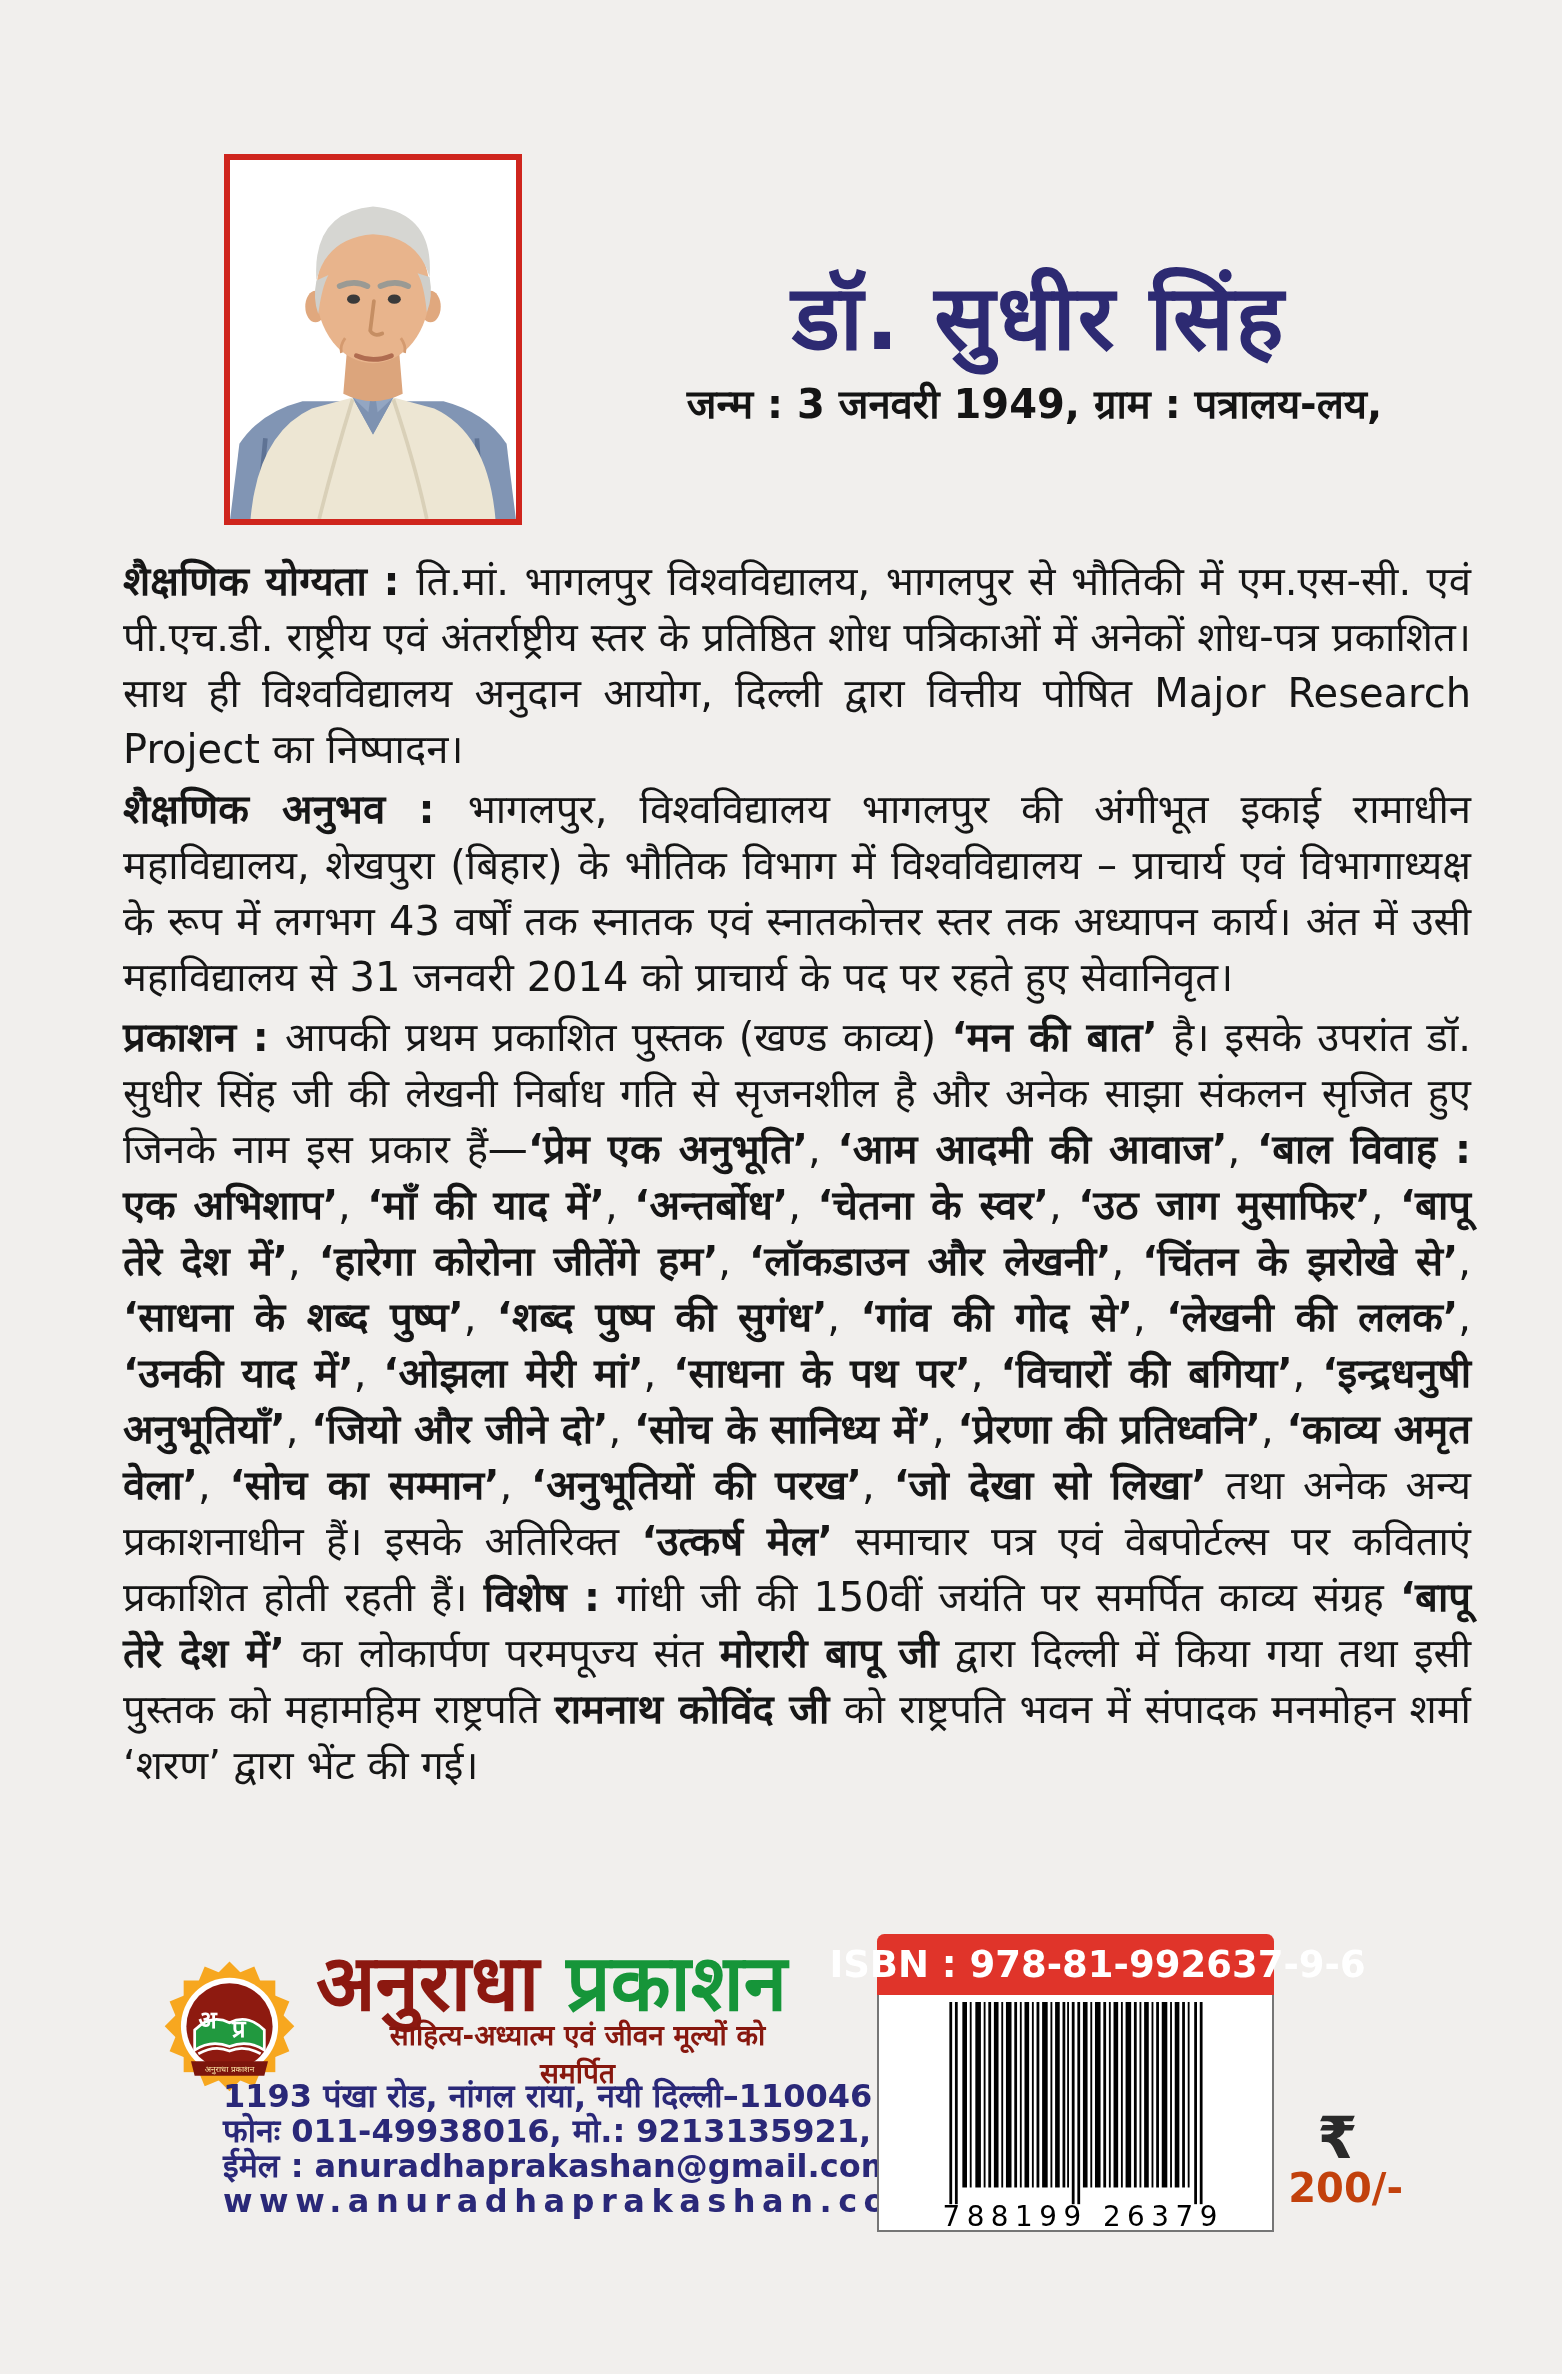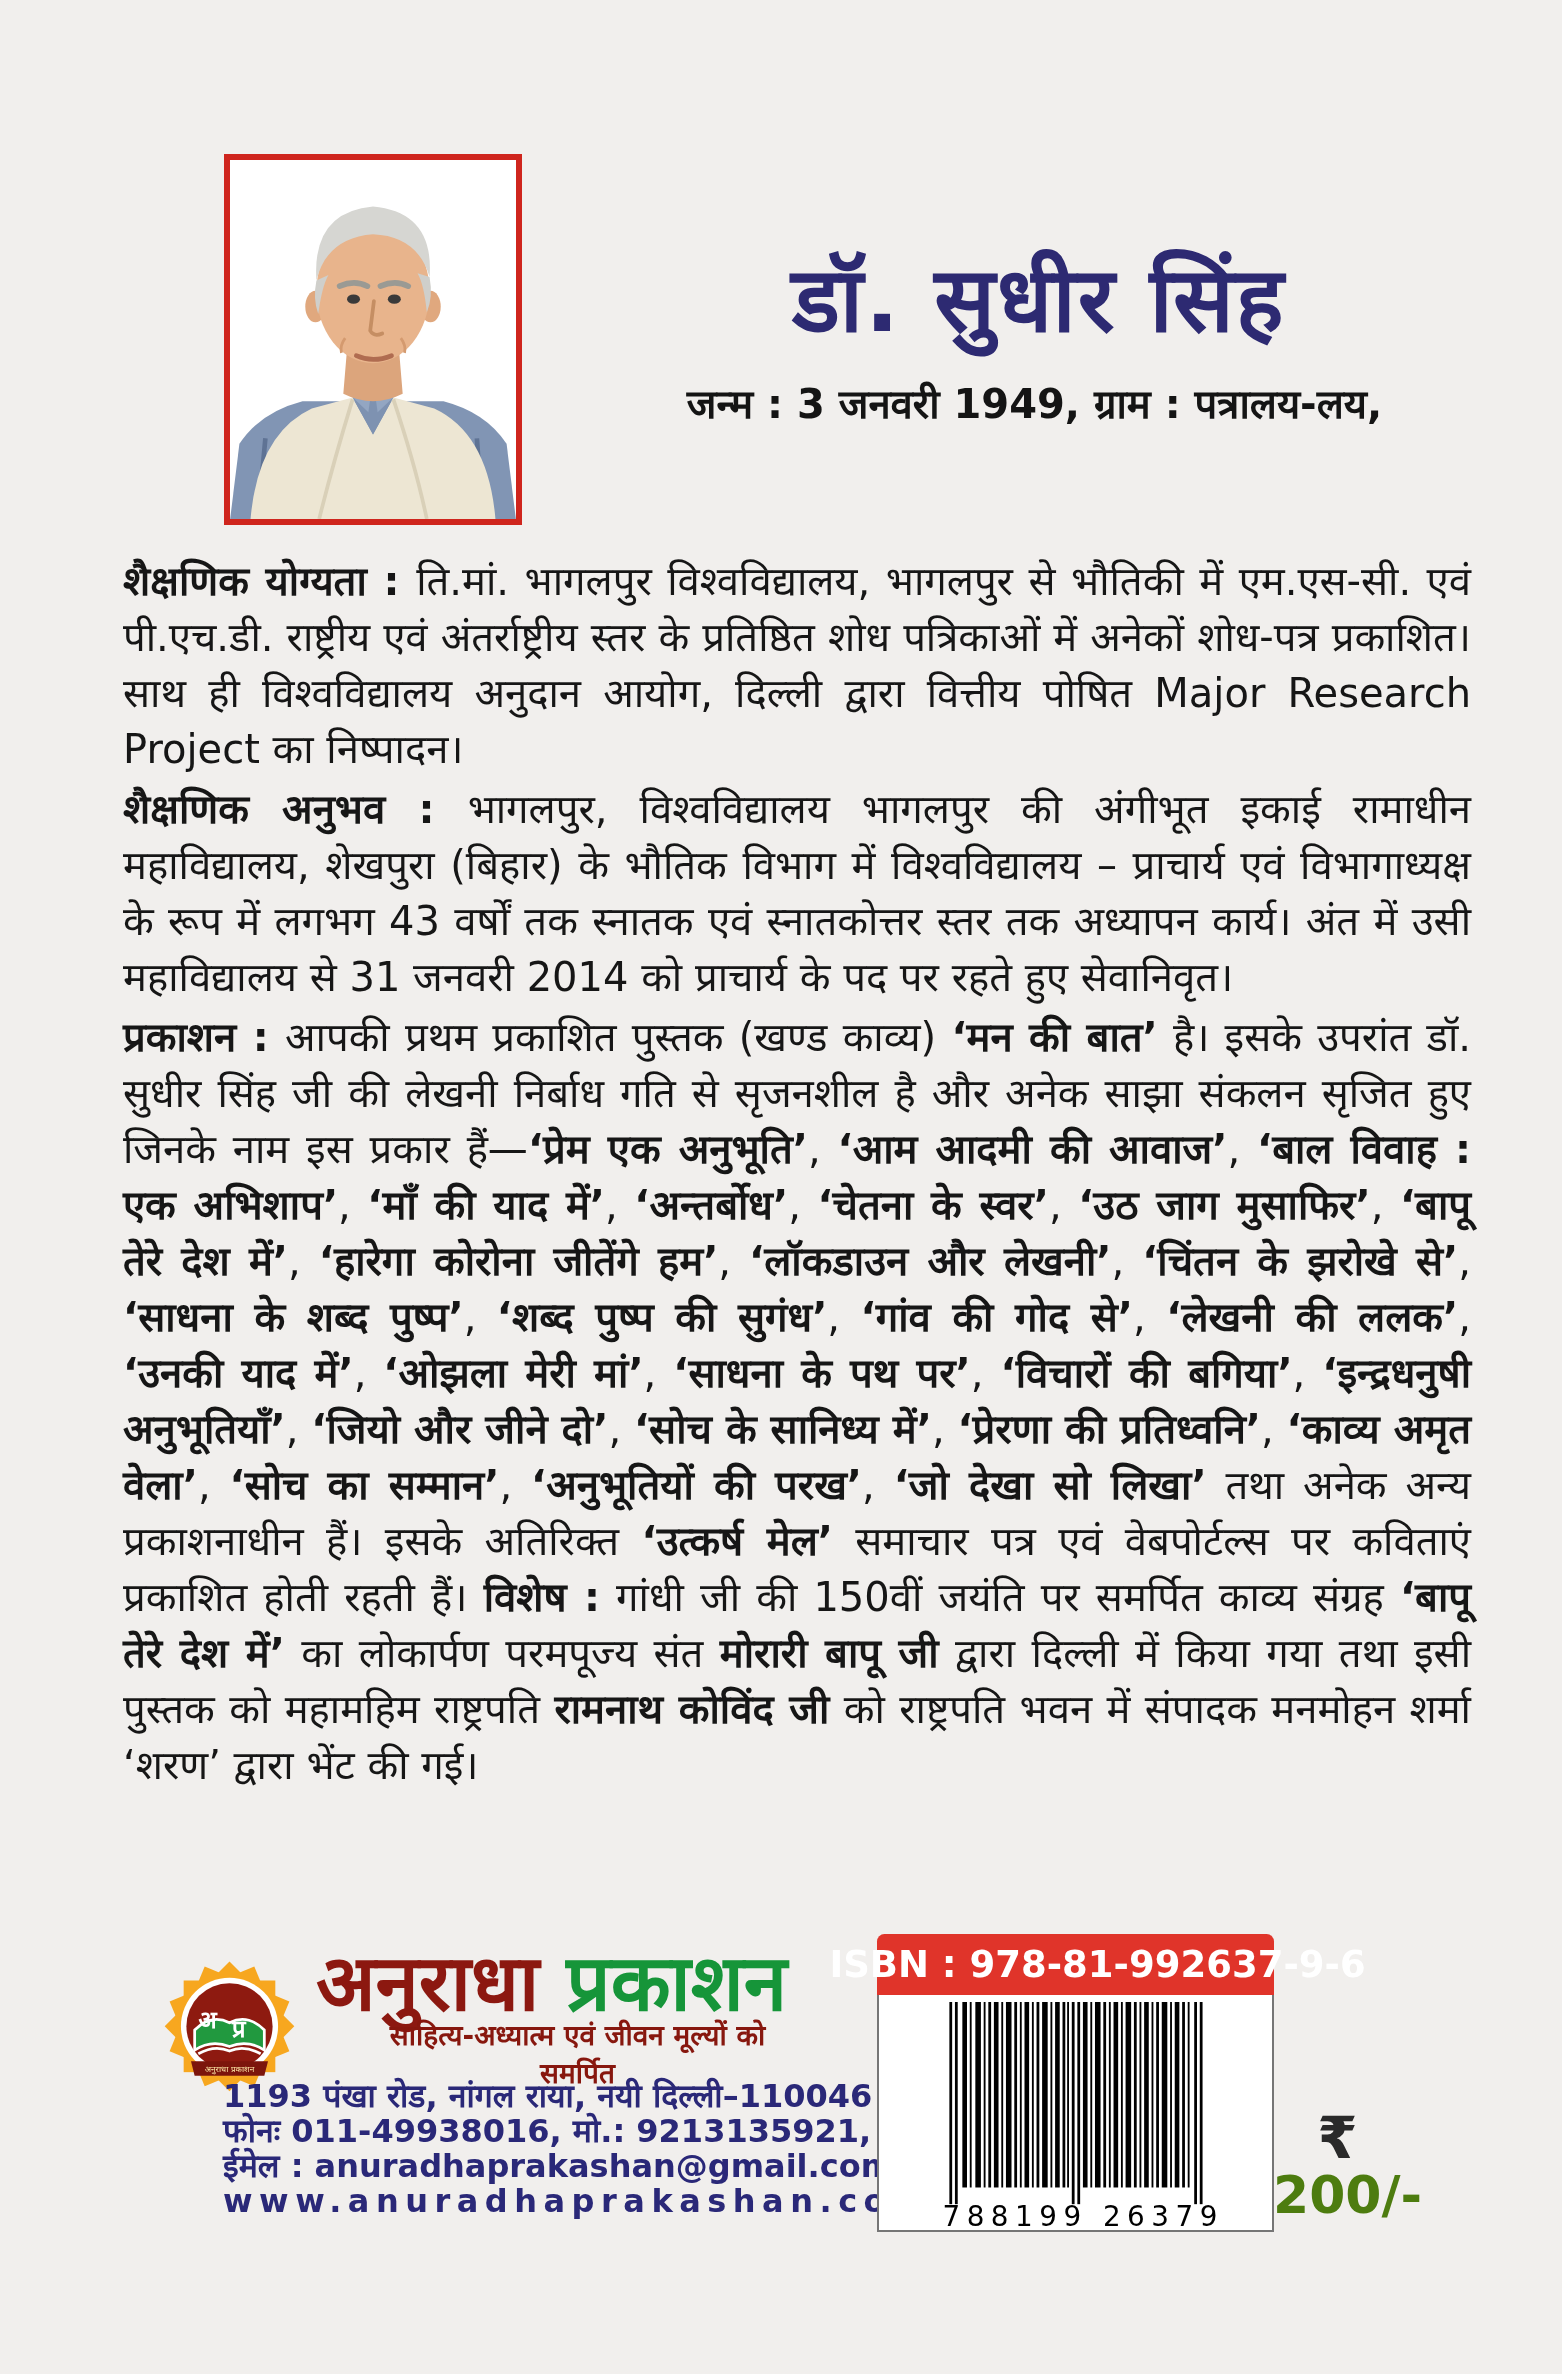--- a/index.html
+++ b/index.html
@@ -2,21 +2,21 @@
 <html style="font-size:15px"><head>
 <meta charset="utf-8">
 <style>
   html,body{margin:0;padding:0;}
   .page{position:relative;width:1563px;height:2375px;background:#f1efed;overflow:hidden;
         font-family:"DejaVu Sans",sans-serif;color:#1a1a1a;}
   
   .photo-frame{position:absolute;left:224px;top:154px;width:286px;height:359px;
                border:6.5px solid #cf251d;background:#fff;box-sizing:content-box;}
   .photo-frame svg{display:block;width:100%;height:100%;}
-  .page-title{position:absolute;left:584px;top:235px;width:909px;text-align:center;
+  .page-title{position:absolute;left:584px;top:253px;width:909px;text-align:center;
               font-size:90px;font-weight:800;color:#2d2a72;letter-spacing:1.9px;white-space:nowrap;}
   .birth{position:absolute;left:566px;top:376px;width:937px;text-align:center;
          font-size:40px;font-weight:700;color:#141414;line-height:56px;}
   
   .bio{position:absolute;left:119px;top:549px;width:1356px;
        font-size:40px;line-height:56px;text-align:justify;color:#161616;}
   .bio p{margin:4px;}
   .bio b{font-weight:700;}
   
   .sun-logo{position:absolute;left:147px;top:1942px;width:165px;height:178px;}
@@ -36,21 +36,21 @@
             display:flex;align-items:center;justify-content:center;
             color:#fff;font-weight:800;font-size:37px;white-space:nowrap;padding-left:44px;}
   .barcode-box{height:235px;background:#fff;border:2.8px solid #767676;border-top:none;
                display:flex;align-items:flex-start;justify-content:center;}
   .barcode-box svg{margin-top:7.4px;width:289px;height:230px;}
   .barcode-digits{font-size:30px;letter-spacing:7px;fill:#000;font-family:"DejaVu Sans",sans-serif;}
   
   .rupee{position:absolute;left:1291px;top:2104px;width:93px;text-align:center;
          font-size:58px;font-weight:700;color:#2a2a2a;}
   .price-amount{position:absolute;left:1273px;top:2165px;width:130px;text-align:right;
-                font-size:52px;font-weight:800;color:#4d7c0f;white-space:nowrap;}
+                font-size:40px;font-weight:800;color:#c2410c;white-space:nowrap;}
 </style>
 </head>
 <body>
 
 <div class="page">
 
   <div class="photo-frame">
     <svg viewBox="0 0 308 387">
       <rect width="308" height="387" fill="#ffffff"></rect>
 

